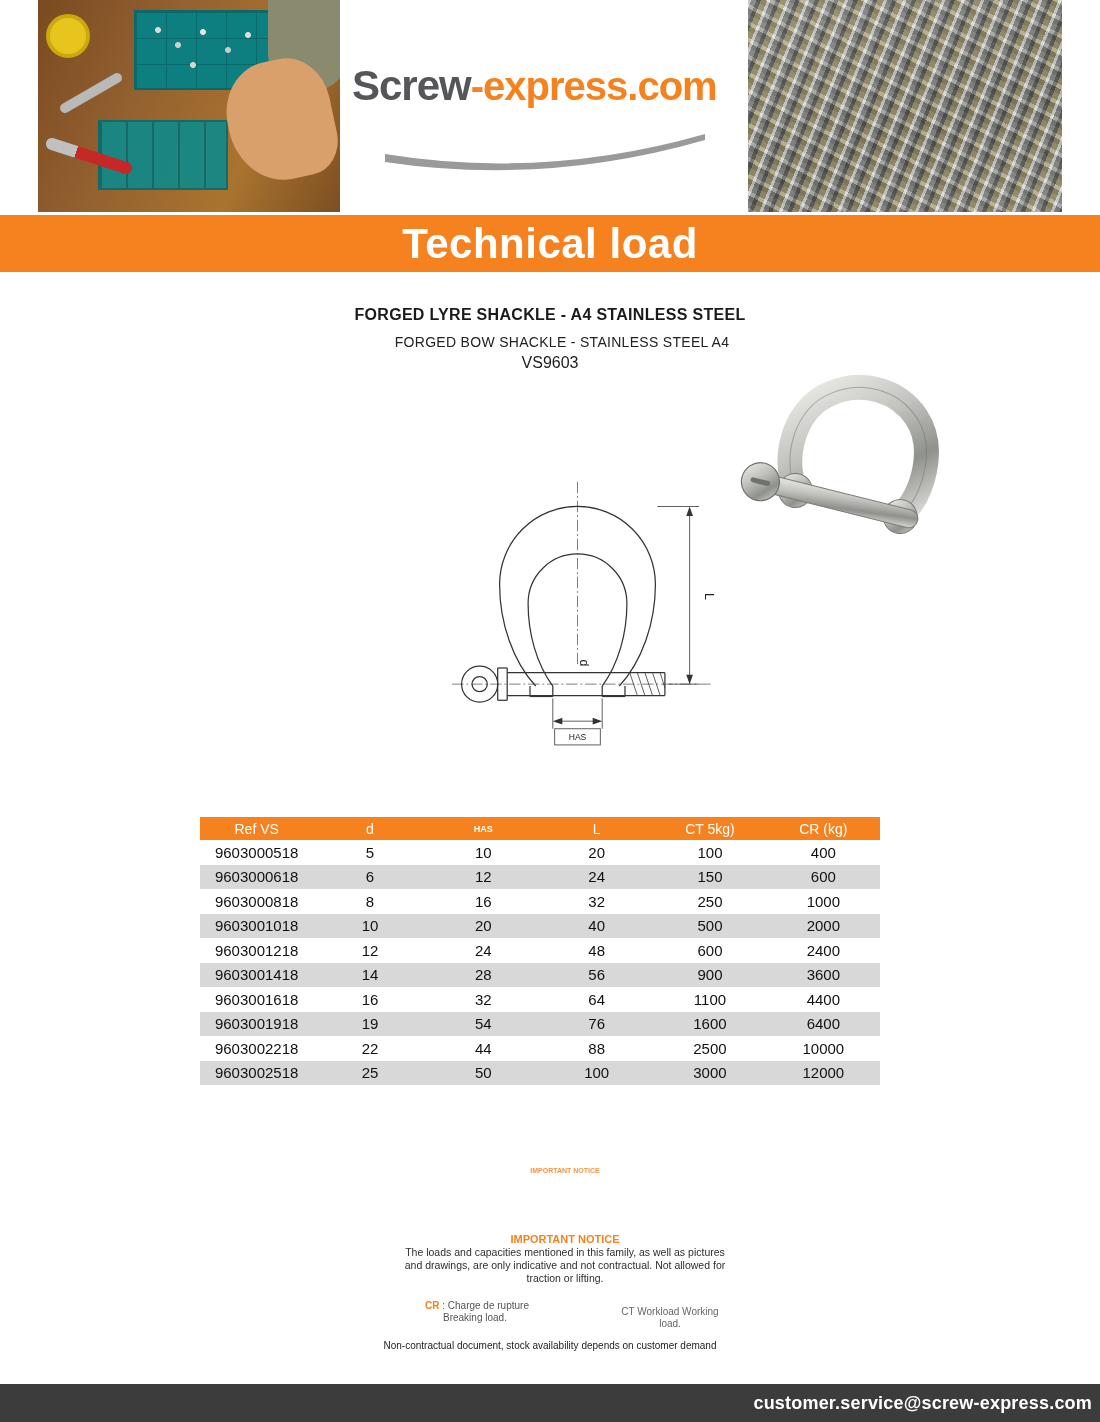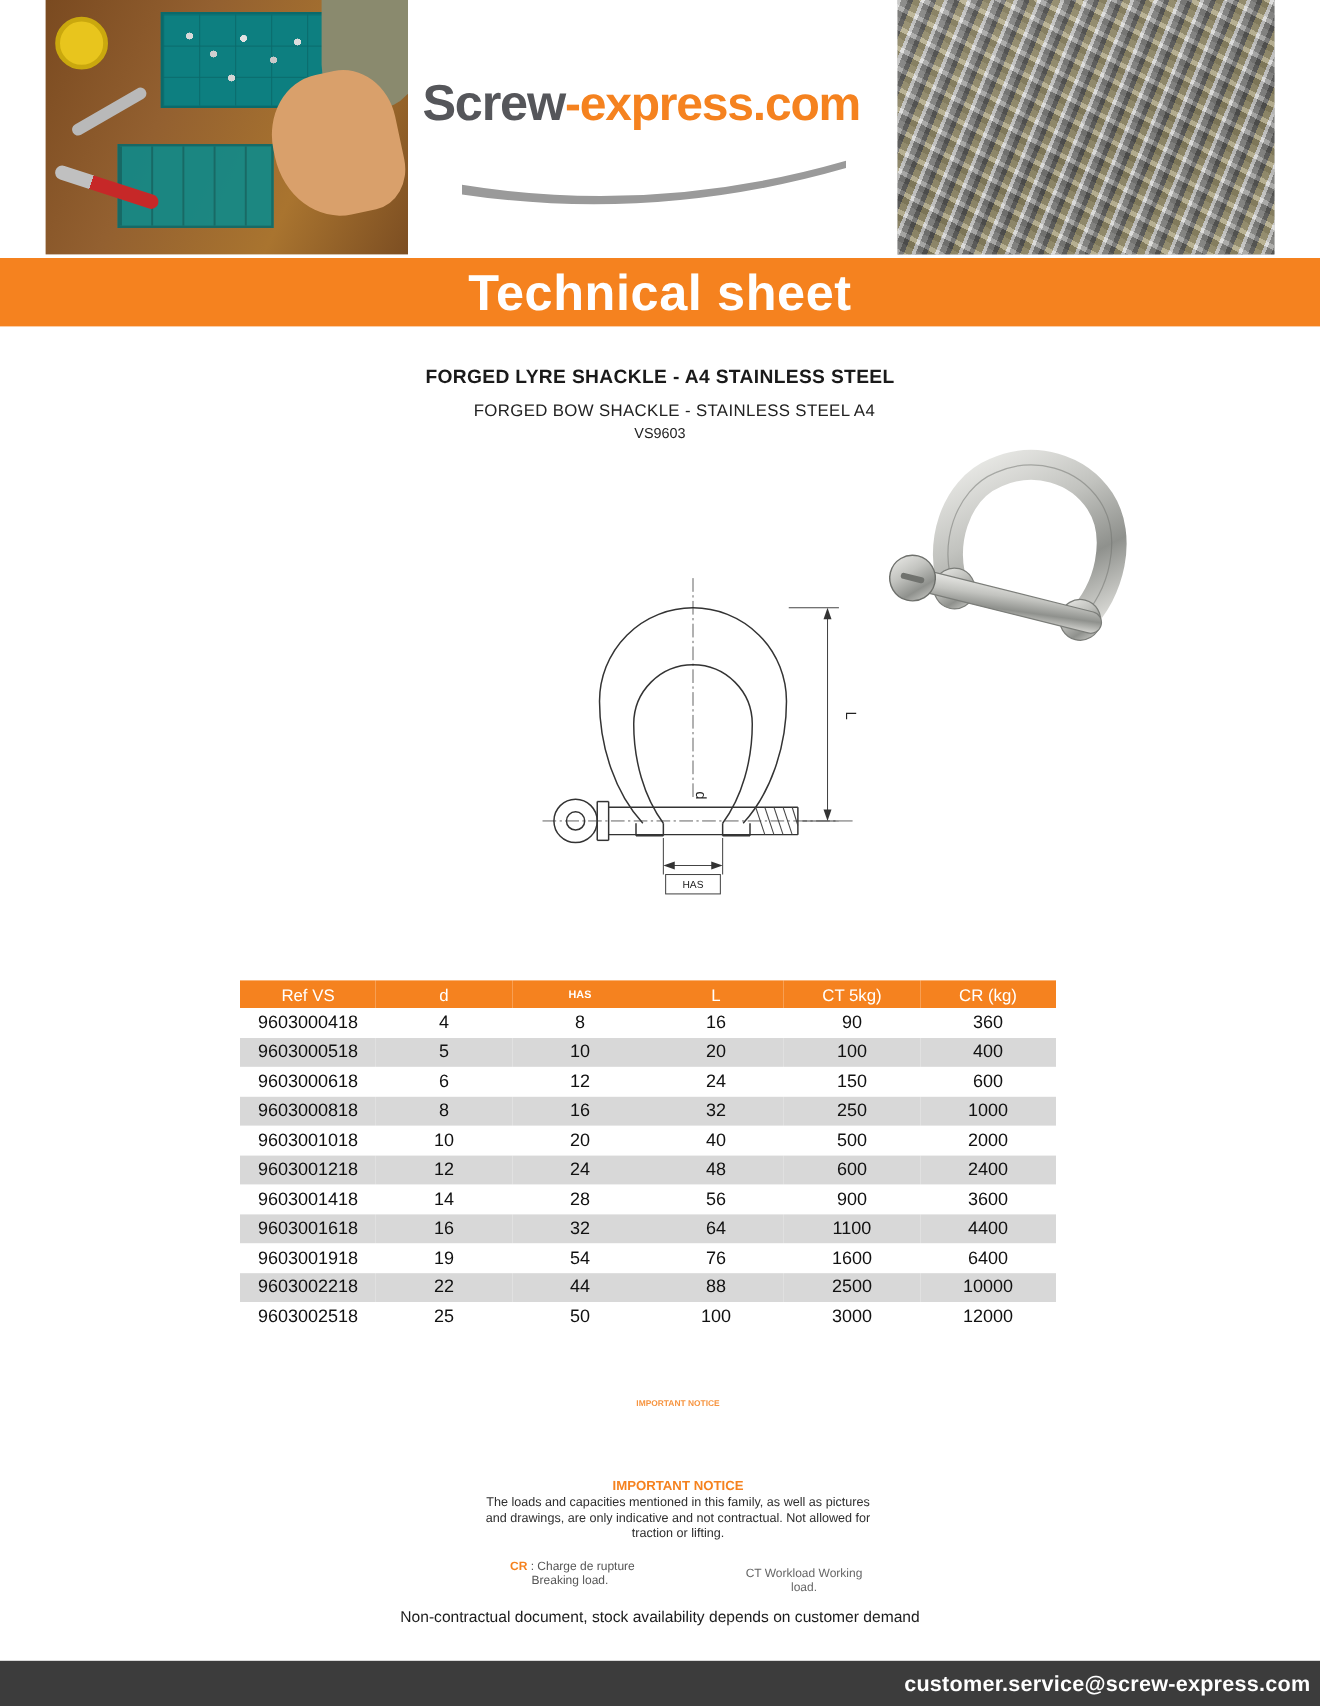--- a/index.html
+++ b/index.html
@@ -37,39 +37,39 @@
   .logo .p1 { font-size:42px; font-weight:700; color:#55565a; letter-spacing:-1px; }
   .logo .p2 { font-size:40px; font-weight:700; color:#f5821f; letter-spacing:-1px; }
   .swoosh { position:absolute; left:385px; top:128px; }
   
   .banner { position:absolute; left:0; top:215px; width:1100px; height:57px; background:#f5821f;
     display:flex; align-items:center; justify-content:center; }
   .banner .t { color:#fff; font-size:42px; font-weight:700; letter-spacing:.5px; }
   
   .ptitle  { position:absolute; left:0; top:306px; width:1100px; text-align:center; font-size:16px; font-weight:700; color:#1a1a1a; letter-spacing:.3px; }
   .psub    { position:absolute; left:0; top:334px; width:1100px; text-align:center; font-size:14px; color:#222; letter-spacing:.3px;padding-left:24px; }
-  .pref    { position:absolute; left:0; top:354px; width:1100px; text-align:center; font-size:12px; color:#222; }
+  .pref    { position:absolute; left:0; top:354px; width:1100px; text-align:center; font-size:16px; color:#222; }
   
   .drawing { position:absolute; left:435px; top:470px; }
   .shot    { position:absolute; left:738px; top:352px; }
   
   .spec { position:absolute; left:200px; top:817px; width:680px; border-collapse:collapse; table-layout:fixed; }
   .spec th { background:#f5821f; color:#fff; font-size:14px; font-weight:400; height:23px; padding:0; }
   .spec th.small-h { font-size:9px; font-weight:700; }
   .spec td { text-align:center; font-size:15px; color:#111; height:24.5px; padding:0; }
   .spec tbody tr:nth-child(even) { background:#d8d8d8; }
   
   .n1t { position:absolute; left:400px; top:1167px; width:330px; text-align:center; font-size:7px; font-weight:700; color:#f5821f; opacity:.85; }
   .n1x { position:absolute; left:400px; top:1176px; width:330px; text-align:center; font-size:10px; color:#6d6d6d; line-height:13px; }
   .n2t { position:absolute; left:400px; top:1233px; width:330px; text-align:center; font-size:11px; font-weight:700; color:#f5821f; }
   .n2x { position:absolute; left:400px; top:1246px; width:330px; text-align:center; font-size:10.5px; color:#2e2e2e; line-height:13px; }
   .crblock { position:absolute; left:425px; top:1300px; width:130px; text-align:left; font-size:10px; color:#555; line-height:12px; }
   .crblock .cr { color:#f5821f; font-weight:700; }
   .ctblock { position:absolute; left:615px; top:1306px; width:110px; text-align:center; font-size:10px; color:#666; line-height:12px; }
-  .footnote { position:absolute; left:0; top:1340px; width:1100px; text-align:center; font-size:13px; color:#1c1c1c; }
+  .footnote { position:absolute; left:0; top:1340px; width:1100px; text-align:center; font-size:10px; color:#1c1c1c; }
   
   .footer { position:absolute; left:0; top:1384px; width:1100px; height:38px; background:#3c3c3c;
     display:flex; align-items:center; justify-content:flex-end; padding-right:8px; }
   .footer .mail { color:#fff; font-size:18px; font-weight:700; letter-spacing:.2px; }
   
   .td-line { stroke:#333; stroke-width:1.3; fill:none; }
   .td-thin { stroke:#444; stroke-width:0.9; fill:none; }
   .td-cl { stroke:#555; stroke-width:0.8; fill:none; stroke-dasharray:12 3 2 3; }
   .td-txt { font-family:"Liberation Sans",sans-serif; font-size:13px; fill:#222; }
   .td-txt-s { font-family:"Liberation Sans",sans-serif; font-size:9px; fill:#222; }
@@ -94,21 +94,21 @@
   <div class="photo photo-right"></div>
 
   <div class="logo">
     <span class="p1">Screw</span><span class="p2">-express.com</span>
   </div>
   <svg class="swoosh" width="330" height="46" viewBox="0 0 330 46">
     <path d="M0,26 Q160,52 320,6 L320,12 Q160,58 0,34 Z" fill="#9a9a9a"></path>
   </svg>
 
   <div class="banner">
-    <span class="t">Technical sheet</span>
+    <span class="t">Technical load</span>
   </div>
 
   <div class="ptitle">FORGED LYRE SHACKLE - A4 STAINLESS STEEL</div>
   <div class="psub">FORGED BOW SHACKLE - STAINLESS STEEL A4</div>
   <div class="pref">VS9603</div>
 
   <svg class="shot" width="235" height="220" viewBox="0 0 235 220">
     <defs>
       <linearGradient id="met" x1="0" y1="0" x2="1" y2="1">
         <stop offset="0" stop-color="#efefec"></stop>
@@ -193,28 +193,20 @@
           <th>Ref VS</th>
           <th>d</th>
           <th class="small-h">HAS</th>
           <th>L</th>
           <th>CT 5kg)</th>
           <th>CR (kg)</th>
         </tr>
       </thead>
     <tbody>
         <tr>
-          <td>9603000418</td>
-          <td>4</td>
-          <td>8</td>
-          <td>16</td>
-          <td>90</td>
-          <td>360</td>
-        </tr>
-        <tr>
           <td>9603000518</td>
           <td>5</td>
           <td>10</td>
           <td>20</td>
           <td>100</td>
           <td>400</td>
         </tr>
         <tr>
           <td>9603000618</td>
           <td>6</td>

